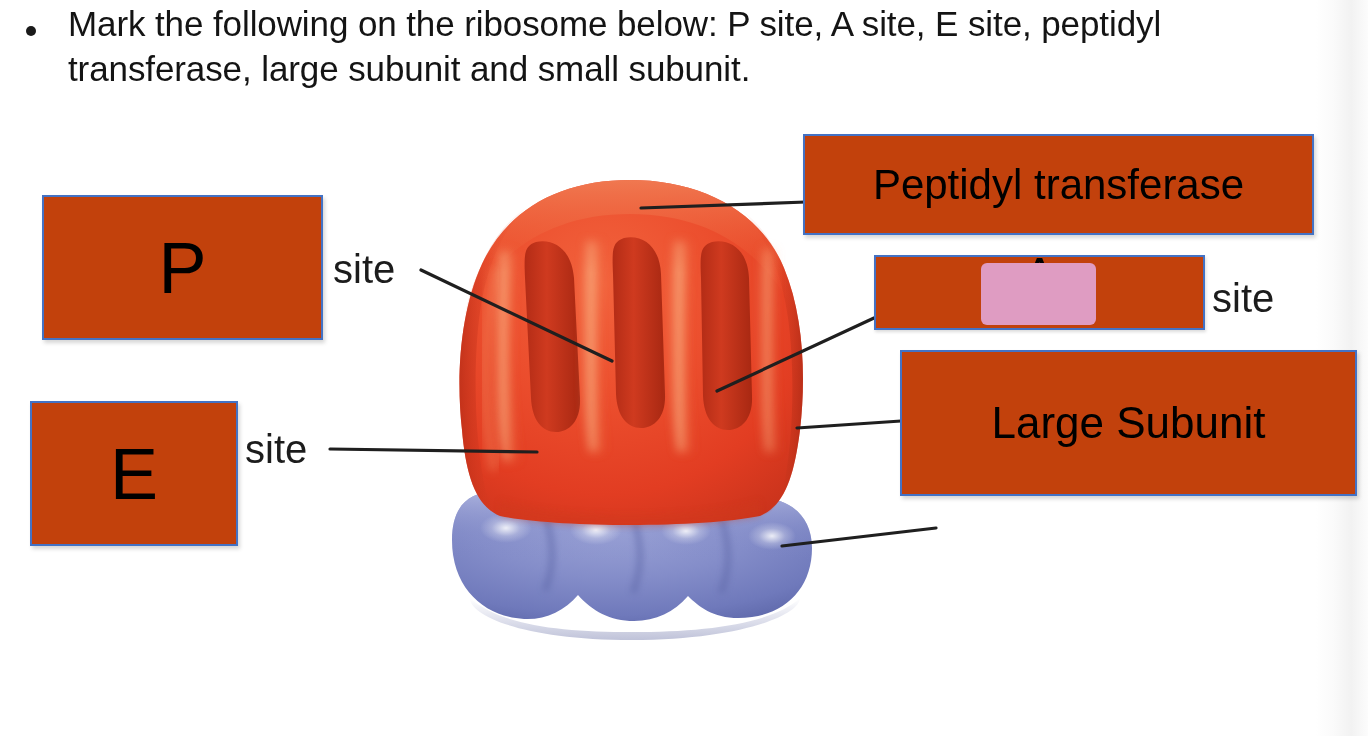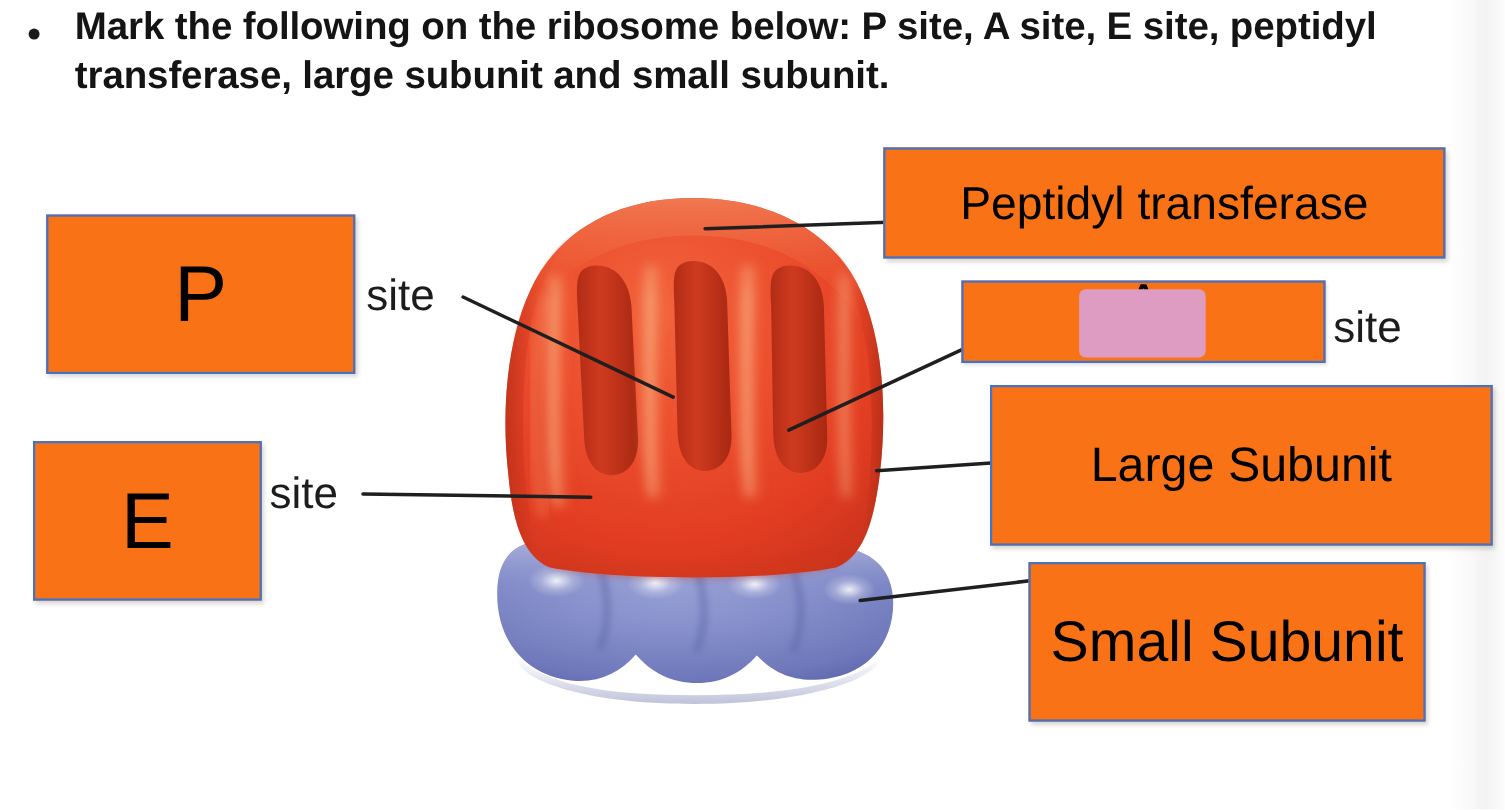--- a/index.html
+++ b/index.html
@@ -48,27 +48,27 @@
     margin-top: 24px;
     margin-right: 32px;
   }
   #bullet-text {
     flex: 1 1 auto;
     font-family: "Liberation Sans", sans-serif;
     font-size: 35px;
     line-height: 1.28;
     color: #141414;
     letter-spacing: -0.1px;
-    font-weight: 700;
+    font-weight: 400;
   }
 
   
   .label-box {
     position: absolute;
-    background: #f97316;
+    background: #c2410c;
     border: 2px solid #4472c4;
     box-sizing: border-box;
     display: flex;
     align-items: center;
     justify-content: center;
     color: #000000;
     font-family: "Liberation Sans", sans-serif;
     font-weight: 400;
     box-shadow: 2px 3px 4px rgba(0,0,0,0.16);
   }
@@ -342,21 +342,18 @@
 
   <div class="label-box" id="box-a">
     <span class="a-letter">A</span>
   </div>
   <div id="pink-block"></div>
 
   <div class="label-box" id="box-large">
     <span>Large Subunit</span>
   </div>
 
-  <div class="label-box" id="box-small">
-    <span>Small Subunit</span>
-  </div>
 
   <div class="site-word" id="site-p">site</div>
   <div class="site-word" id="site-e">site</div>
   <div class="site-word" id="site-a">site</div>
 
 </div>
 
 </body></html>

